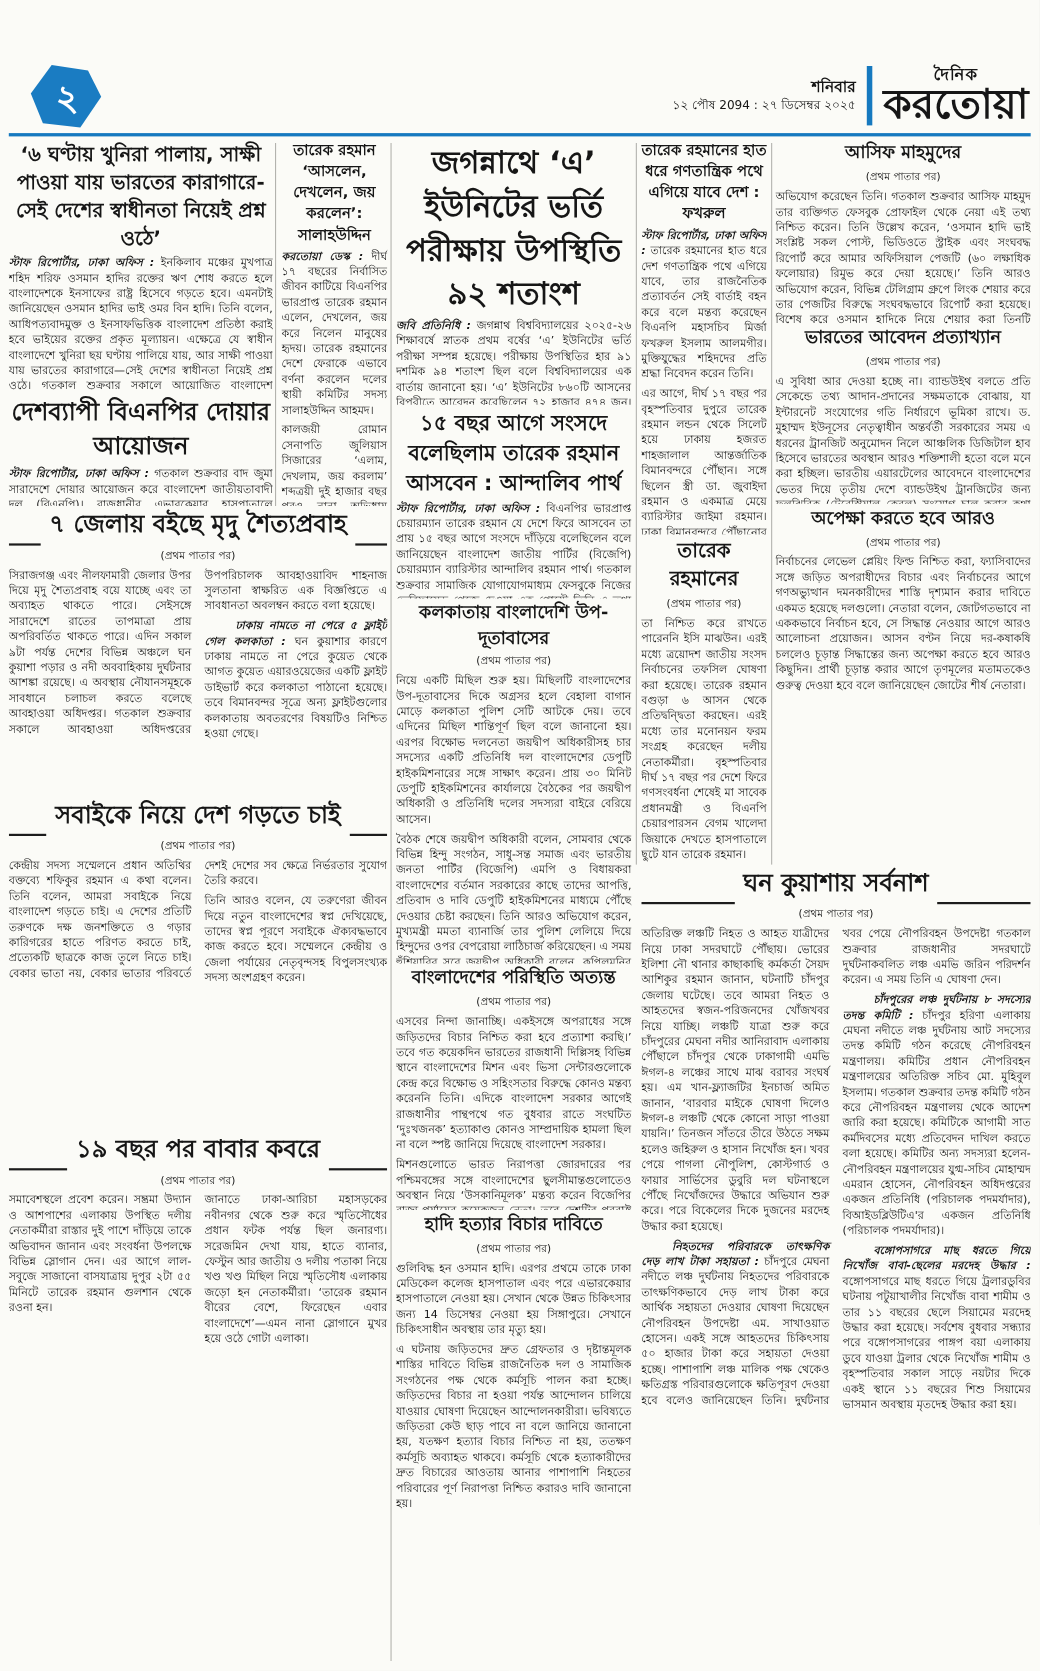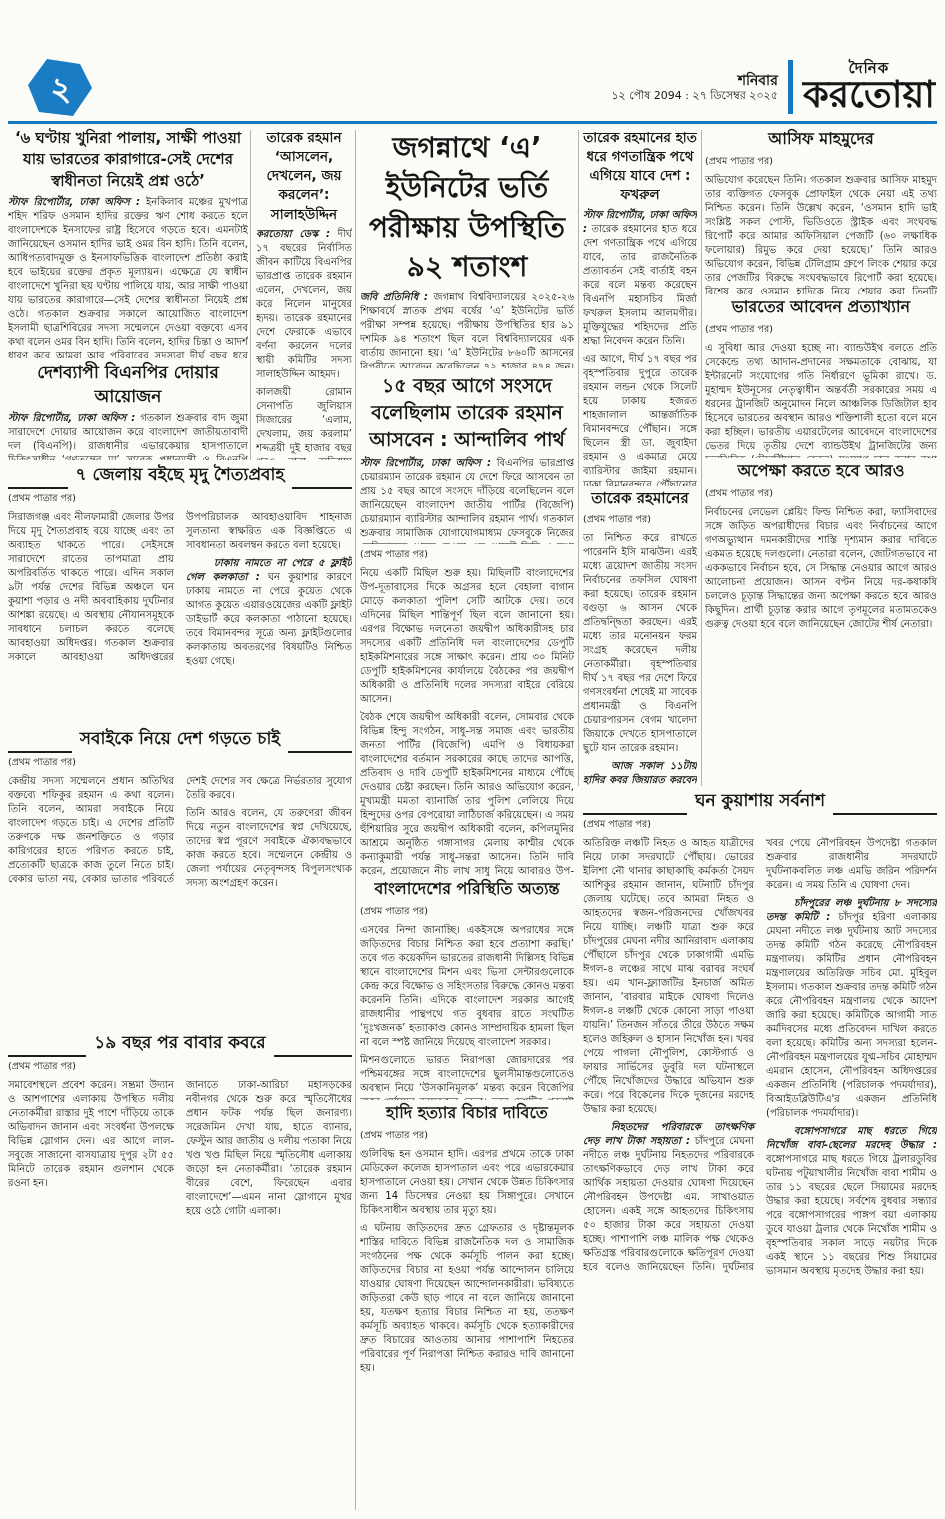--- a/index.html
+++ b/index.html
@@ -1,24 +1,24 @@
 <!DOCTYPE html>
 <html lang="bn"><head>
 <meta charset="utf-8">
 <style>
   html,body{margin:0;padding:0;}
   body{background:#e8e8e4;font-family:"DejaVu Sans",sans-serif;}
   #page{position:relative;width:945px;height:1519px;background:#fbfbf7;color:#161616;margin:0 auto;overflow:hidden;}
   .art{position:absolute;overflow:hidden;}
-  .h{font-weight:bold;text-align:center;line-height:1.42;margin:0 0 3px 0;}.h13{font-size:13.5px}.h15{font-size:15px}.h16{font-size:16px}.h17{font-size:17px}.h19{font-size:19px}.h21{font-size:28px}
+  .h{font-weight:bold;text-align:center;line-height:1.42;margin:0 0 3px 0;}.h13{font-size:13.5px}.h15{font-size:18px}.h16{font-size:16px}.h17{font-size:22px}.h19{font-size:19px}.h21{font-size:28px}
   .ital{}
   .body{font-size:10px;line-height:1.4;text-align:justify;margin:0 0 4px 0;}
   .byline{font-style:italic;font-weight:bold;}
   .lead{font-weight:bold;font-style:italic;margin-left:28px;}
-  .cont{display:block;font-size:9.5px;margin:1px 0 4px 0;}
+  .cont{display:block;text-align:center;font-size:9.5px;margin:1px 0 4px 0;}
   .rulehead{display:flex;align-items:flex-end;gap:8px;margin:0 0 2px 0;}
   .rulehead .ln{flex:1;height:2px;background:#1c1c1c;}
   .rulehead .t{white-space:nowrap;}
   .twocol{column-count:2;column-gap:12px;}
   .vrule{position:absolute;width:1px;background:#b3b3ae;}
   
   .badge{position:absolute;left:26px;top:57px;width:68px;height:62px;}
   .toprule{position:absolute;left:8px;right:8px;top:121px;height:3px;background:#1679bf;}
   .mastright{position:absolute;top:60px;right:10px;display:flex;align-items:center;gap:10px;}
   .mdate{text-align:right;line-height:1.3;}
@@ -120,20 +120,21 @@
     <p class="body"><b class="byline">জবি প্রতিনিধি :</b> <span>জগন্নাথ বিশ্ববিদ্যালয়ের ২০২৫-২৬ শিক্ষাবর্ষে স্নাতক প্রথম বর্ষের ‘এ’ ইউনিটের ভর্তি পরীক্ষা সম্পন্ন হয়েছে। পরীক্ষায় উপস্থিতির হার ৯১ দশমিক ৯৪ শতাংশ ছিল বলে বিশ্ববিদ্যালয়ের এক বার্তায় জানানো হয়। ‘এ’ ইউনিটের ৮৬০টি আসনের বিপরীতে আবেদন করেছিলেন ৭২ হাজার ৪৭৪ জন। এর মধ্যে পরীক্ষায় অংশগ্রহণ করেন ৬৬ হাজার ৬৩০ জন। জগন্নাথ বিশ্ববিদ্যালয়সহ ঢাকা ও ঢাকার বাইরে ১২টি কেন্দ্রে গতকাল শুক্রবার দুপুর ১২টা পর্যন্ত এ পরীক্ষা নেওয়া হয়। কেন্দ্রগুলো হলো জগন্নাথ বিশ্ববিদ্যালয়, ঢাকা সহ আরও কয়েকটি প্রতিষ্ঠান। পরবর্তী ইউনিটের পরীক্ষা ৩০ জানুয়ারি (বেলা ৩টা থেকে বিকেল সাড়ে ৪টা) হওয়ার কথা রয়েছে।</span></p>
   </section>
 
   <section class="art" style="left:360px;top:372px;width:214px;height:172px">
     <h2 class="h h19">১৫ বছর আগে সংসদে বলেছিলাম তারেক রহমান আসবেন : আন্দালিব পার্থ</h2>
     <p class="body"><b class="byline">স্টাফ রিপোর্টার, ঢাকা অফিস :</b> <span>বিএনপির ভারপ্রাপ্ত চেয়ারম্যান তারেক রহমান যে দেশে ফিরে আসবেন তা প্রায় ১৫ বছর আগে সংসদে দাঁড়িয়ে বলেছিলেন বলে জানিয়েছেন বাংলাদেশ জাতীয় পার্টির (বিজেপি) চেয়ারম্যান ব্যারিস্টার আন্দালিব রহমান পার্থ। গতকাল শুক্রবার সামাজিক যোগাযোগমাধ্যম ফেসবুকে নিজের ভেরিফায়েড পেজে দেওয়া এক পোস্টে তিনি এ তথ্য জানান।</span></p>
 
   </section>
 
   <section class="art" style="left:360px;top:546px;width:214px;height:330px">
+    <h2 class="h h16">কলকাতায় বাংলাদেশি উপ-দূতাবাসের</h2>
     <span class="cont">(প্রথম পাতার পর)</span>
     <p class="body">নিয়ে একটি মিছিল শুরু হয়। মিছিলটি বাংলাদেশের উপ-দূতাবাসের দিকে অগ্রসর হলে বেহালা বাগান মোড়ে কলকাতা পুলিশ সেটি আটকে দেয়। তবে এদিনের মিছিল শান্তিপূর্ণ ছিল বলে জানানো হয়। এরপর বিক্ষোভ দলনেতা জয়দ্বীপ অধিকারীসহ চার সদস্যের একটি প্রতিনিধি দল বাংলাদেশের ডেপুটি হাইকমিশনারের সঙ্গে সাক্ষাৎ করেন। প্রায় ৩০ মিনিট ডেপুটি হাইকমিশনের কার্যালয়ে বৈঠকের পর জয়দ্বীপ অধিকারী ও প্রতিনিধি দলের সদস্যরা বাইরে বেরিয়ে আসেন।</p>
     <p class="body">বৈঠক শেষে জয়দ্বীপ অধিকারী বলেন, সোমবার থেকে বিভিন্ন হিন্দু সংগঠন, সাধু-সন্ত সমাজ এবং ভারতীয় জনতা পার্টির (বিজেপি) এমপি ও বিধায়করা বাংলাদেশের বর্তমান সরকারের কাছে তাদের আপত্তি, প্রতিবাদ ও দাবি ডেপুটি হাইকমিশনের মাধ্যমে পৌঁছে দেওয়ার চেষ্টা করছেন। তিনি আরও অভিযোগ করেন, মুখ্যমন্ত্রী মমতা ব্যানার্জি তার পুলিশ লেলিয়ে দিয়ে হিন্দুদের ওপর বেপরোয়া লাঠিচার্জ করিয়েছেন। এ সময় হুঁশিয়ারির সুরে জয়দ্বীপ অধিকারী বলেন, কপিলমুনির আশ্রমে অনুষ্ঠিত গঙ্গাসাগর মেলায় কাশ্মীর থেকে কন্যাকুমারী পর্যন্ত সাধু-সন্তরা আসেন। তিনি দাবি করেন, প্রয়োজনে নীচ লাখ সাধু নিয়ে আবারও উপ-দূতাবাসের সামনে আসবেন ও আন্দোলন জোরদার করবেন।</p>
 
   </section>
 
   <section class="art" style="left:360px;top:878px;width:214px;height:222px">
     <h2 class="h h16">বাংলাদেশের পরিস্থিতি অত্যন্ত</h2>
     <span class="cont">(প্রথম পাতার পর)</span>
     <p class="body">এসবের নিন্দা জানাচ্ছি। একইসঙ্গে অপরাধের সঙ্গে জড়িতদের বিচার নিশ্চিত করা হবে প্রত্যাশা করছি।’ তবে গত কয়েকদিন ভারতের রাজধানী দিল্লিসহ বিভিন্ন স্থানে বাংলাদেশের মিশন এবং ভিসা সেন্টারগুলোকে কেন্দ্র করে বিক্ষোভ ও সহিংসতার বিরুদ্ধে কোনও মন্তব্য করেননি তিনি। এদিকে বাংলাদেশ সরকার আগেই রাজধানীর পান্থপথে গত বুধবার রাতে সংঘটিত ‘দুঃখজনক’ হত্যাকাণ্ড কোনও সাম্প্রদায়িক হামলা ছিল না বলে স্পষ্ট জানিয়ে দিয়েছে বাংলাদেশ সরকার।</p>

